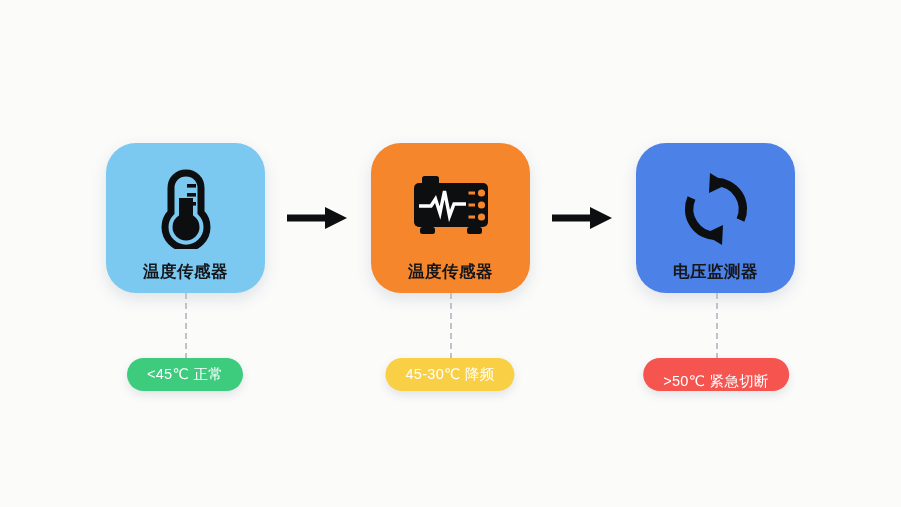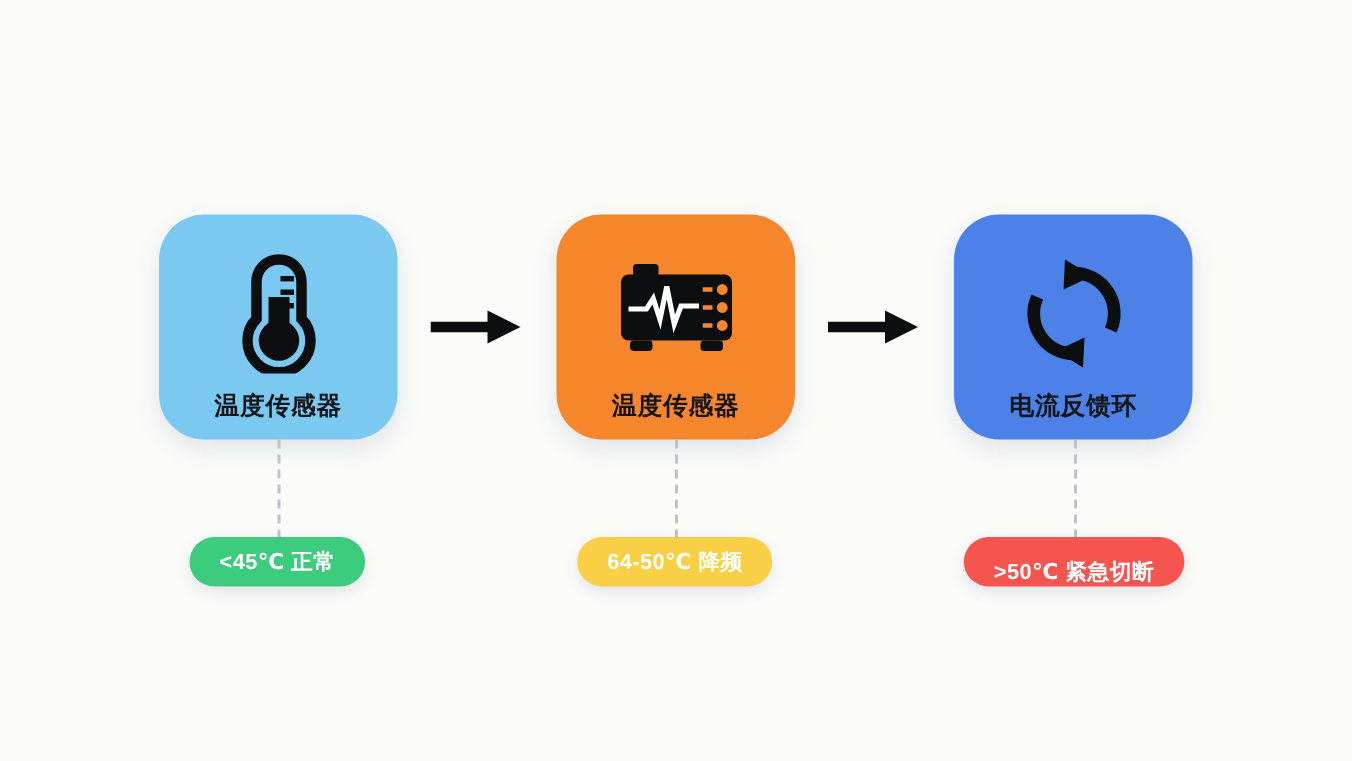--- a/index.html
+++ b/index.html
@@ -95,21 +95,21 @@
   .pill {
     position: absolute;
     top: 358px;
     height: 33px;
     border-radius: 17px;
     display: flex;
     align-items: center;
     justify-content: center;
     color: #ffffff;
     font-size: 14.5px;
-    font-weight: bold;
+    font-weight: normal;
     letter-spacing: 0.3px;
     box-shadow: 0 4px 10px rgba(40, 60, 90, 0.12);
     white-space: nowrap;
     padding: 0 20px;
     transform: translateX(-50%);
   }
   .pill.p1 { left: 185px; }
   .pill.p2 { left: 450px; }
   .pill.p3 { left: 716px; }
 </style>
@@ -185,32 +185,32 @@
       <div class="node-icon">
         <svg width="76" height="76" viewBox="0 0 76 76">
 
           <path d="M38 11 A 27 27 0 0 1 62.5 49" fill="none" stroke="#0d0e10" stroke-width="8.5" stroke-linecap="butt"></path>
           <path d="M32 2 L50 13 L31 22 Z" fill="#0d0e10"></path>
 
           <path d="M38 65 A 27 27 0 0 1 13.5 27" fill="none" stroke="#0d0e10" stroke-width="8.5" stroke-linecap="butt"></path>
           <path d="M44 74 L26 63 L45 54 Z" fill="#0d0e10"></path>
         </svg>
       </div>
-      <div class="node-label">电流反馈环</div>
+      <div class="node-label">电压监测器</div>
     </div>
 
   </div>
 
   <div class="connector c1"></div>
   <div class="connector c2"></div>
   <div class="connector c3"></div>
 
   <div class="pill p1" id="pill-1" style="background: rgb(61, 203, 126);">
     <span>&lt;45℃ 正常</span>
   </div>
   <div class="pill p2" id="pill-2" style="background: rgb(249, 208, 69);">
-    <span>64-50℃ 降频</span>
+    <span>45-30℃ 降频</span>
   </div>
   <div class="pill p3" id="pill-3" style="background: rgb(246, 84, 79); align-items: flex-end;">
     <span>&gt;50℃ 紧急切断</span>
   </div>
 
 </div>
 
 </body></html>

